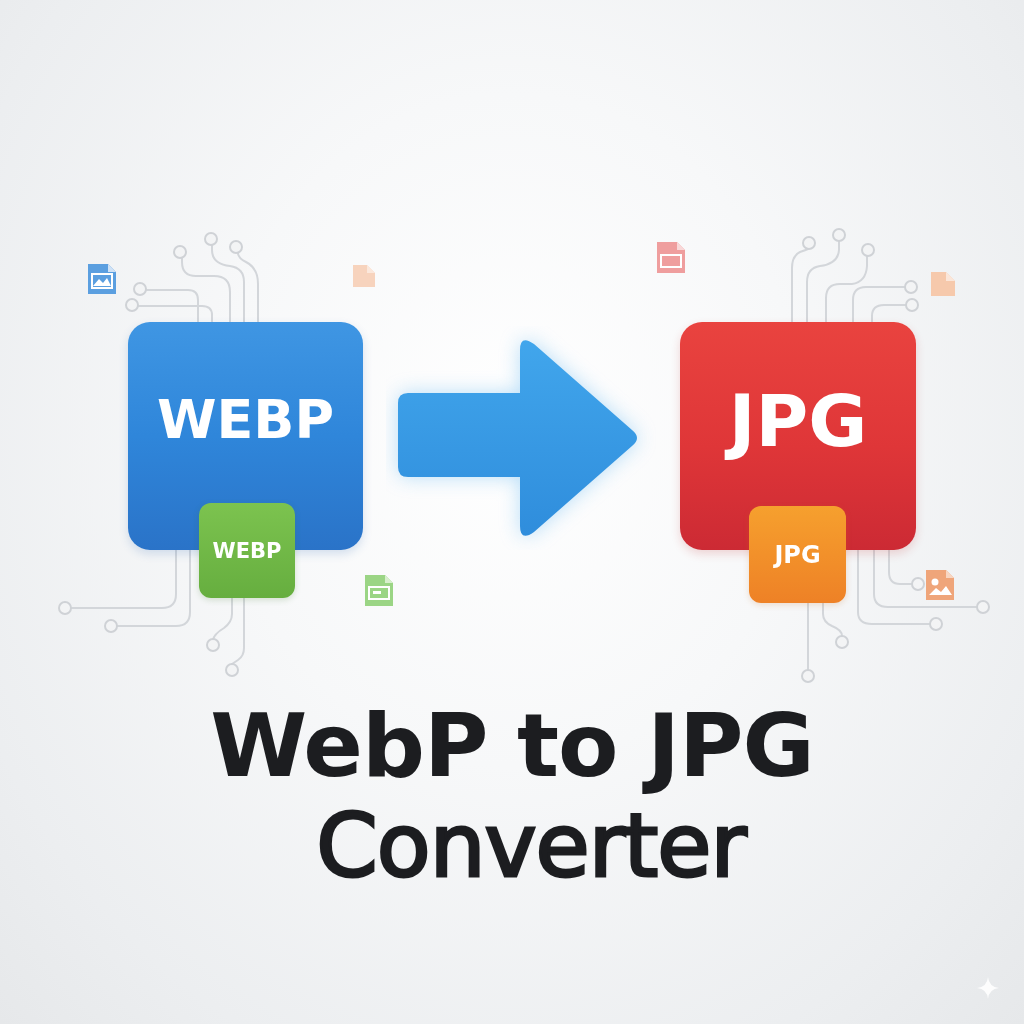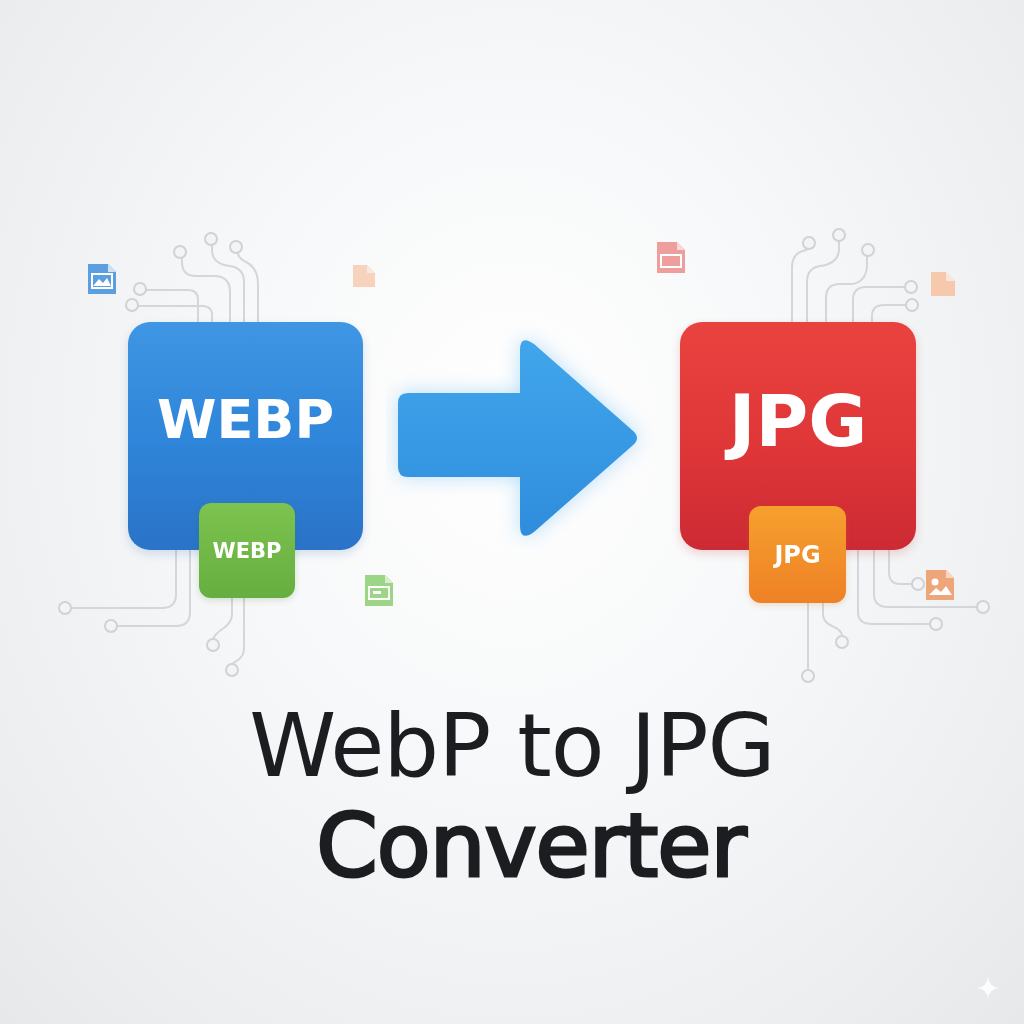--- a/index.html
+++ b/index.html
@@ -48,21 +48,21 @@
   }
   .small-label { font-size: 21px; }
   .orange-box .small-label { font-size: 24px; }
 
   .arrow { position: absolute; left: 386px; top: 326px; width: 270px; height: 224px; }
 
   .file-icon { position: absolute; }
 
   .title {
     position: absolute; left: 0; width: 1024px; text-align: center;
-    color: #1c1d20; font-weight: normal; font-family: "DejaVu Sans", sans-serif;
+    color: #1c1d20; font-weight: bold; font-family: "DejaVu Sans", sans-serif;
   }
   .title-line1 { top: 694px; font-size: 88px; line-height: 104px; letter-spacing: -1px; }
   .title-line2 { top: 796px; font-size: 88px; line-height: 100px; letter-spacing: -1px; font-weight: normal; margin-left: 19px; -webkit-text-stroke: 3px #1c1d20; }
 
   .sparkle { position: absolute; left: 976px; top: 976px; width: 24px; height: 24px; }
 </style>
 </head>
 <body>
 
 <svg class="circuits" viewBox="0 0 1024 1024">

